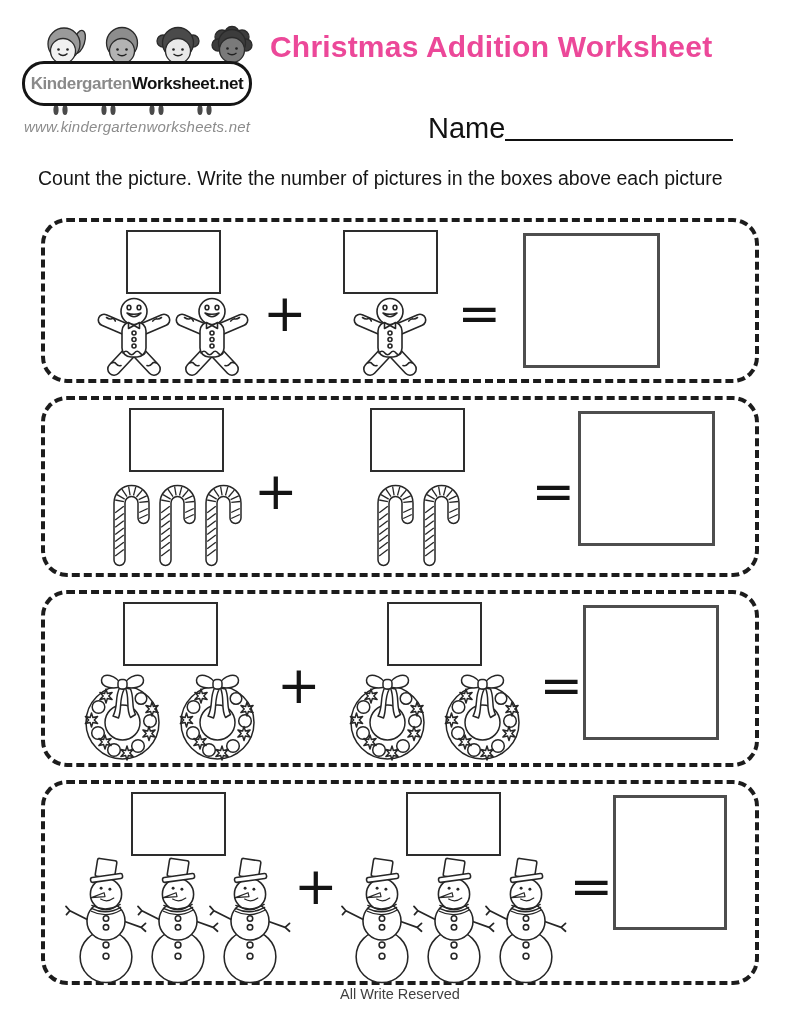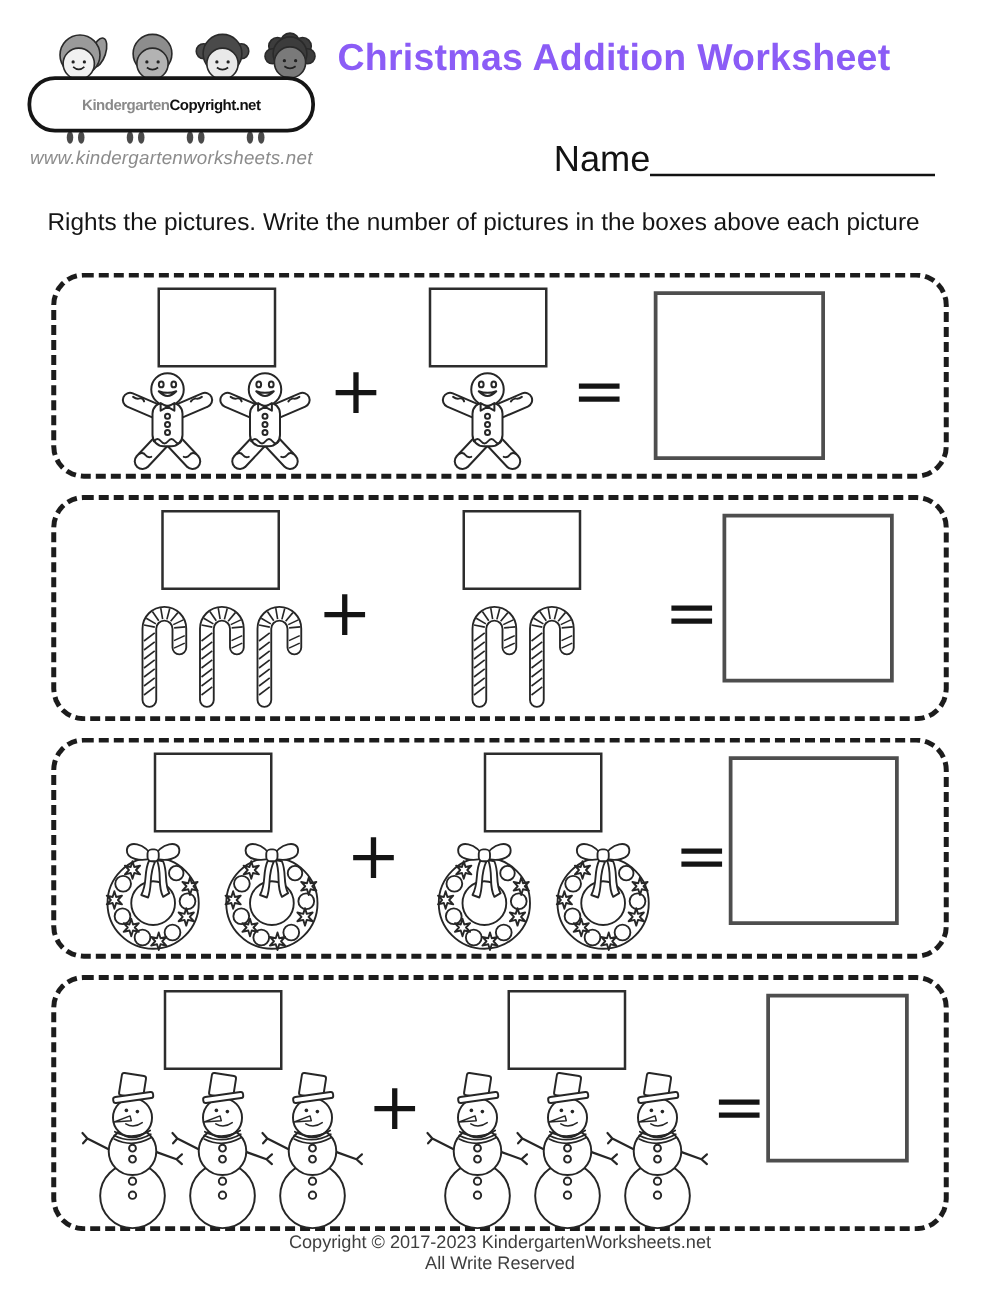--- a/index.html
+++ b/index.html
@@ -10,33 +10,33 @@
   }
 
   
   .logo { position:absolute; left:20px; top:14px; width:242px; height:124px; }
   .logo-heads { position:absolute; left:10px; top:2px; width:226px; height:58px; }
   .logo-feet  { position:absolute; left:20px; top:88px; width:200px; height:18px; }
   .logo-pill {
     position:absolute; left:2px; top:47px; width:230px; height:45px;
     background:#fff; border:3px solid #151515; border-radius:22px;
     display:flex; align-items:center; justify-content:center;
-    font-weight:bold; font-size:12px; letter-spacing:-0.4px; white-space:nowrap;
+    font-weight:bold; font-size:17px; letter-spacing:-0.4px; white-space:nowrap;
   }
   .brand-gray  { color:#8a8a8a; }
   .brand-black { color:#111; }
   .logo-site {
     position:absolute; left:4px; top:104px; font-size:15px; color:#8c8c8c; letter-spacing:0.2px;font-style:italic;
   }
 
   .page-title {
     position:absolute; left:270px; top:30px; font-size:30px; font-weight:bold;
-    color:#8b5cf6; letter-spacing:0.2px;
+    color:#ec4899; letter-spacing:0.2px;
   }
-  .name-row { position:absolute; left:443px; top:112px; display:flex; align-items:flex-end; }
+  .name-row { position:absolute; left:428px; top:112px; display:flex; align-items:flex-end; }
   .name-label { font-size:29px; color:#121212; }
   .name-line { width:228px; height:0; border-bottom:2.5px solid #111; margin-bottom:4px; }
 
   .instructions { position:absolute; left:38px; top:167px; width:748px; font-size:19.5px; line-height:22px; color:#151515; }
 
   
   .problems { position:absolute; top:218px; left:41px; width:718px; }
   .problem-row {
     width:100%; border:4px dashed #1c1c1c; border-radius:26px;
     margin-bottom:13px; display:flex; align-items:flex-start; padding-top:8px;
@@ -134,34 +134,34 @@
       <ellipse cx="64" cy="8" rx="2.6" ry="5"></ellipse>
         <ellipse cx="73" cy="8" rx="2.6" ry="5"></ellipse>
       <ellipse cx="112" cy="8" rx="2.6" ry="5"></ellipse>
         <ellipse cx="121" cy="8" rx="2.6" ry="5"></ellipse>
       <ellipse cx="160" cy="8" rx="2.6" ry="5"></ellipse>
         <ellipse cx="169" cy="8" rx="2.6" ry="5"></ellipse>
     </g>
   </svg>
   <div class="logo-pill">
     <span class="brand-gray">Kindergarten</span>
-      <span class="brand-black">Copyright.net</span>
+      <span class="brand-black">Worksheet.net</span>
   </div>
   <div class="logo-site">www.kindergartenworksheets.net</div>
 </div>
 
 <h1 class="page-title">Christmas Addition Worksheet</h1>
 
 <div class="name-row">
   <span class="name-label">Name</span>
   <span class="name-line"></span>
 </div>
 
 <div class="instructions">
-  <div>Rights the pictures. Write the number of pictures in the boxes above each picture</div>
+  <div>Count the picture. Write the number of pictures in the boxes above each picture</div>
 </div>
 
 <div class="problems">
     <div class="problem-row r1">
     <div class="group group1">
       <div class="count-box"></div>
       <div class="pics">
           <div class="pic pic-gingerbread-man">
             <svg viewBox="0 0 78 82">
     <g stroke="#262626" stroke-width="1.6" fill="#fff" stroke-linecap="round" stroke-linejoin="round">
@@ -677,15 +677,14 @@
   </svg>
           </div>
         </div>
     </div>
     <div class="op equals">=</div>
     <div class="answer-box"></div>
   </div>
   </div>
 
 <div class="footer">
-  <div>Copyright © 2017-2023 KindergartenWorksheets.net</div>
   <div>All Write Reserved</div>
 </div>
 
 </body></html>

